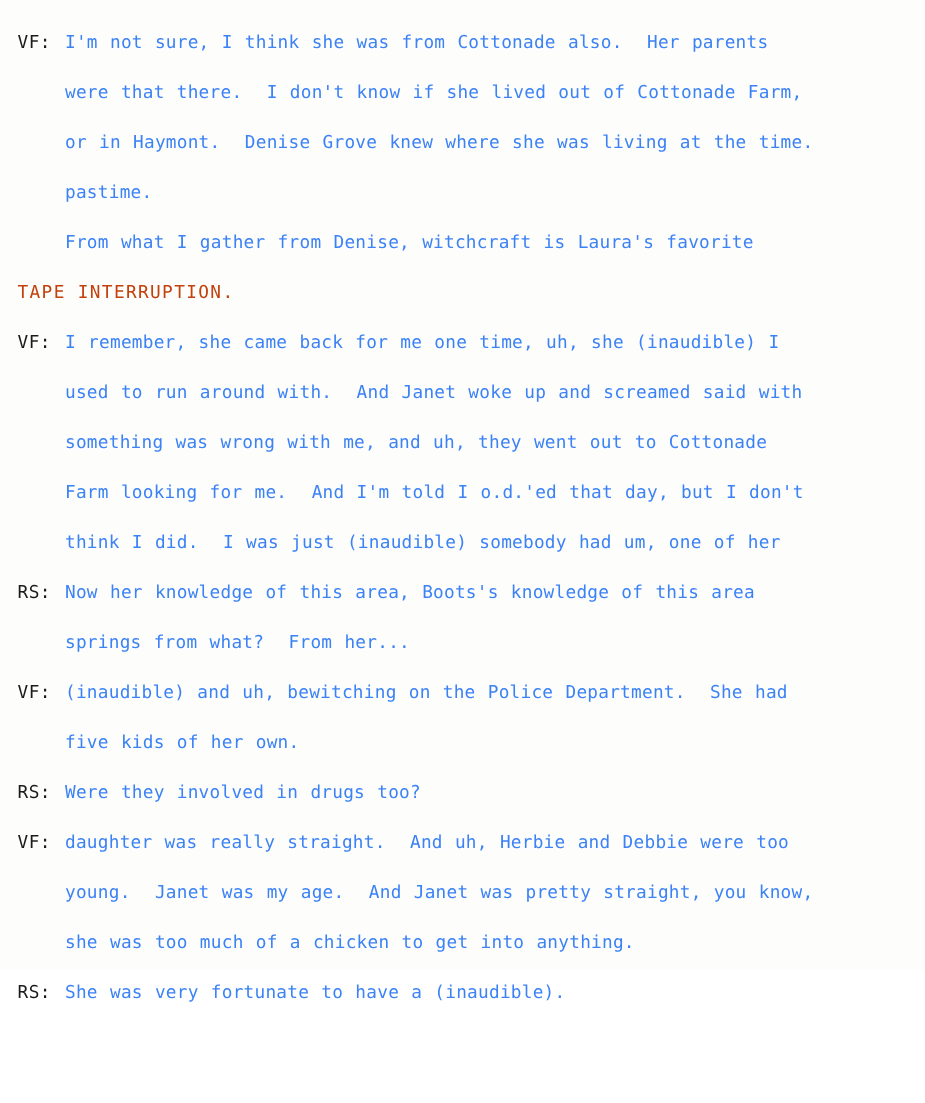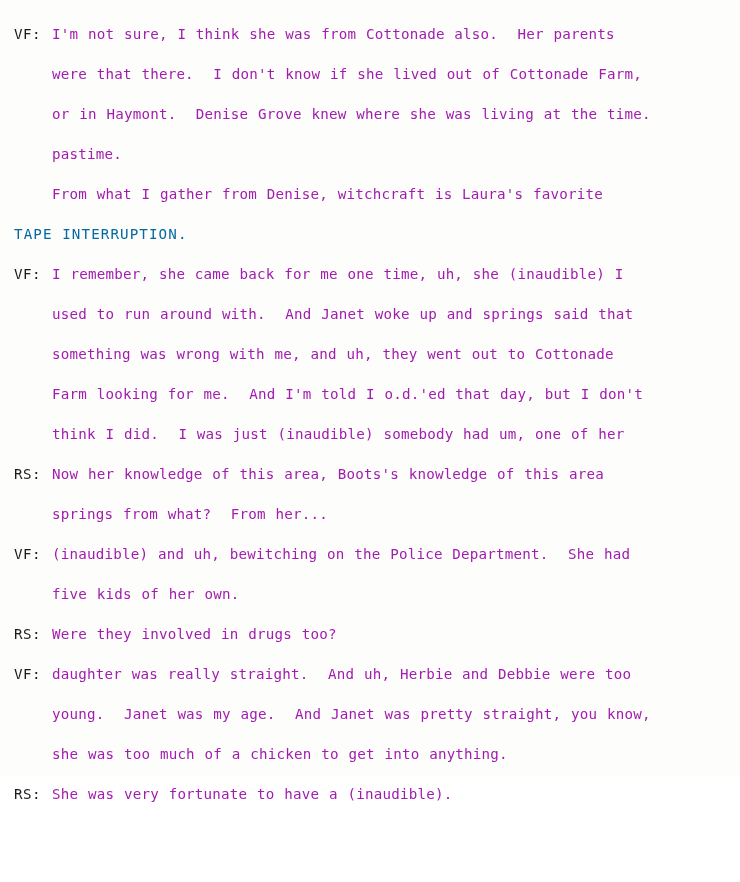--- a/index.html
+++ b/index.html
@@ -37,29 +37,29 @@
     color: #1b1b1b;
     letter-spacing: 0.4px;
     white-space: pre;
   }
   .lines {
     flex: 1 1 auto;
   }
   .line {
     font-size: 14.2px;
     line-height: 40px;
-    color: #a21caf;
+    color: #3b82f6;
     letter-spacing: 0.2px;
     white-space: pre-wrap;
     word-spacing: 1px;
   }
   .standalone {
     font-size: 14.2px;
     line-height: 40px;
-    color: #0369a1;
+    color: #c2410c;
     letter-spacing: 0.6px;
     white-space: pre;
     margin: 0;
   }
   .standalone.wide {
     letter-spacing: 1.1px;
   }
 </style>
 </head>
 <body>
@@ -77,21 +77,21 @@
         <div class="line">From what I gather from Denise, witchcraft is Laura's favorite</div>
       </div>
     </div>
 
     <div class="standalone wide">TAPE INTERRUPTION.</div>
 
     <div class="entry">
       <div class="speaker">VF:</div>
       <div class="lines">
         <div class="line">I remember, she came back for me one time, uh, she (inaudible) I</div>
-        <div class="line">used to run around with.  And Janet woke up and springs said that</div>
+        <div class="line">used to run around with.  And Janet woke up and screamed said with</div>
         <div class="line">something was wrong with me, and uh, they went out to Cottonade</div>
         <div class="line">Farm looking for me.  And I'm told I o.d.'ed that day, but I don't</div>
         <div class="line">think I did.  I was just (inaudible) somebody had um, one of her</div>
       </div>
     </div>
 
     <div class="entry">
       <div class="speaker">RS:</div>
       <div class="lines">
         <div class="line">Now her knowledge of this area, Boots's knowledge of this area</div>

